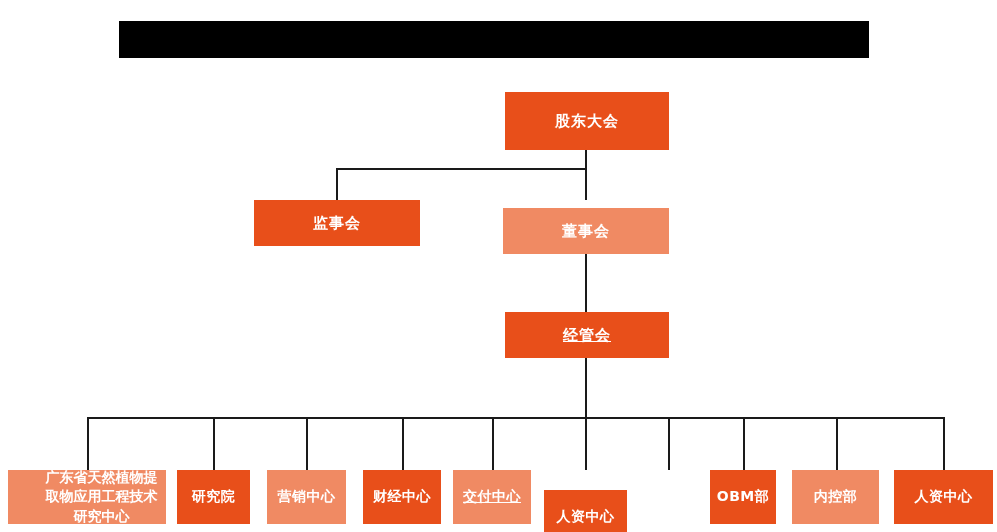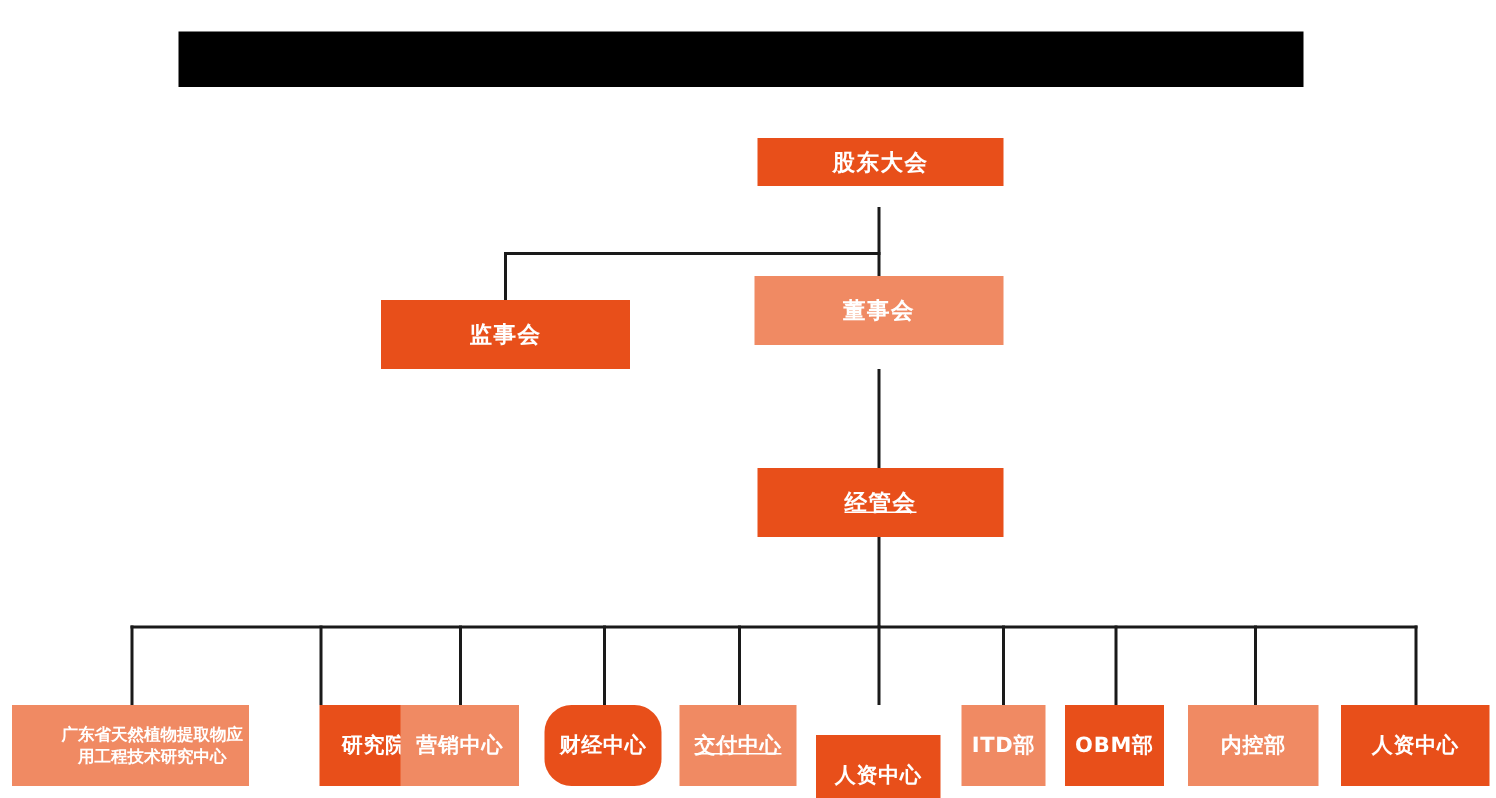--- a/index.html
+++ b/index.html
@@ -36,21 +36,21 @@
     background: #1a1a1a;
   }
   .vline { width: 2px; }
   .hline { height: 2px; }
   .dept {
     font-size: 14px;
     letter-spacing: 0.5px;
     padding: 2px 3px;
   }
   .dept-long {
-    font-size: 11px;
+    font-size: 14px;
     line-height: 1.4;
     letter-spacing: 0;
     padding-left: 32px;
   }
 </style>
 </head>
 <body>
 
 <div id="canvas">
 
@@ -66,55 +66,52 @@
   <div class="line vline" style="left:213px; top:417px; height:53px;"></div>
   <div class="line vline" style="left:306px; top:417px; height:53px;"></div>
   <div class="line vline" style="left:402px; top:417px; height:53px;"></div>
   <div class="line vline" style="left:492px; top:417px; height:53px;"></div>
   <div class="line vline" style="left:585px; top:417px; height:53px;"></div>
   <div class="line vline" style="left:668px; top:417px; height:53px;"></div>
   <div class="line vline" style="left:743px; top:417px; height:53px;"></div>
   <div class="line vline" style="left:836px; top:417px; height:53px;"></div>
   <div class="line vline" style="left:943px; top:417px; height:53px;"></div>
 
-  <div class="node tone-dark" style="left:505px; top:92px; width:164px; height:32px;text-align:right;">
+  <div class="node tone-dark" style="left:505px; top:92px; width:164px; height:58px;text-align:right;">
     <span>股东大会</span>
   </div>
 
   <div class="node tone-dark" style="left:254px; top:200px; width:166px; height:46px;">
     <span>监事会</span>
   </div>
-  <div class="node tone-light" style="left:503px; top:184px; width:166px; height:46px;font-family:Liberation Mono, monospace;">
+  <div class="node tone-light" style="left:503px; top:208px; width:166px; height:46px;font-family:Liberation Mono, monospace;">
     <span>董事会</span>
   </div>
 
   <div class="node tone-dark" style="left:505px; top:312px; width:164px; height:46px;text-decoration:underline;">
     <span>经管会</span>
   </div>
 
   <div class="node dept dept-long tone-light" style="left:8px; top:470px; width:158px; height:54px;">
     <span>广东省天然植物提取物应用工程技术研究中心</span>
   </div>
-  <div class="node dept tone-dark" style="left:177px; top:470px; width:73px; height:54px;margin-left:36px;">
+  <div class="node dept tone-dark" style="left:177px; top:470px; width:73px; height:54px;">
     <span>研究院</span>
   </div>
   <div class="node dept tone-light" style="left:267px; top:470px; width:79px; height:54px;">
     <span>营销中心</span>
   </div>
-  <div class="node dept tone-dark" style="left:363px; top:470px; width:78px; height:54px;border-radius:18px;">
+  <div class="node dept tone-dark" style="left:363px; top:470px; width:78px; height:54px;">
     <span>财经中心</span>
   </div>
   <div class="node dept tone-light" style="left:453px; top:470px; width:78px; height:54px;text-decoration:underline;">
     <span>交付中心</span>
   </div>
   <div class="node dept tone-dark" style="left:544px; top:470px; width:83px; height:54px;margin-top:20px;">
     <span>人资中心</span>
-  </div>
-  <div class="node dept tone-light" style="left:641px; top:470px; width:56px; height:54px;">
-    <span>ITD部</span>
   </div>
   <div class="node dept tone-dark" style="left:710px; top:470px; width:66px; height:54px;">
     <span>OBM部</span>
   </div>
   <div class="node dept tone-light" style="left:792px; top:470px; width:87px; height:54px;">
     <span>内控部</span>
   </div>
   <div class="node dept tone-dark" style="left:894px; top:470px; width:99px; height:54px;">
     <span>人资中心</span>
   </div>

